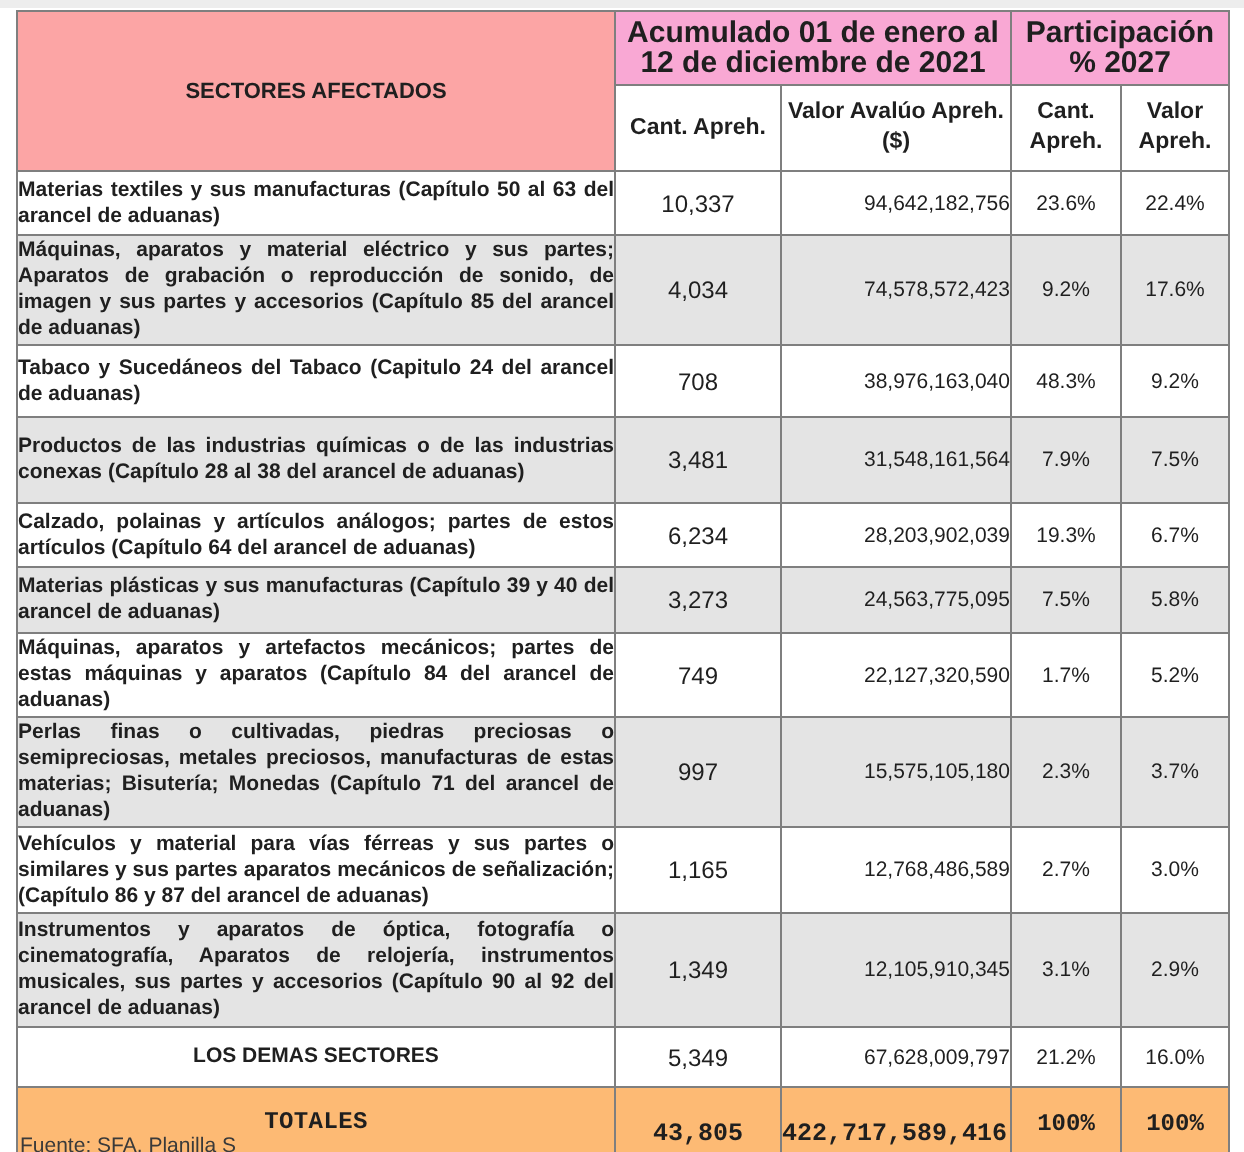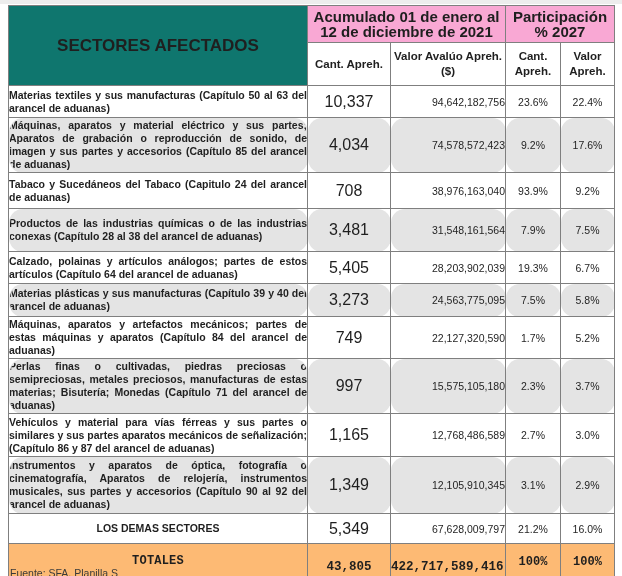--- a/index.html
+++ b/index.html
@@ -30,22 +30,22 @@
     table-layout: fixed;
   }
   table.seizure th, table.seizure td {
     border: 1px solid #7f7f7f;
     padding: 0;
     vertical-align: middle;
     overflow: hidden;
   }
   
   th.hdr-sector {
-    background: #0f766e;
-    font-size: 17px;
+    background: #fca5a5;
+    font-size: 11px;
     font-weight: bold;
     text-align: center;
   }
   th.hdr-group {
     background: #f9a8d4;
     font-size: 15px;
     font-weight: bold;
     text-align: center;
     line-height: 15px;
     padding: 2px 4px;
@@ -61,33 +61,33 @@
   
   td.sector {
     font-size: 10.5px;
     font-weight: bold;
     line-height: 13px;
     text-align: justify;
     padding: 2px 3px 2px 5px;
     margin-top: 39px;
   }
   td.cant {
-    font-size: 16px;
+    font-size: 12px;
     text-align: center;
   }
   td.valor {
     font-size: 10.5px;
     text-align: right;
     padding-right: 17px;
   }
   td.pct {
     font-size: 10.5px;
     text-align: center;
   }
-  tr.shade td { background: #e4e4e4; border-radius: 14px; }
+  tr.shade td { background: #e4e4e4; }
   tr.plain td { background: #ffffff; }
 
   tr.demas td.sector {
     text-align: center;
     font-size: 10.5px;
     padding: 1px 2px;
   }
   tr.totales td { background: #fdba74; font-weight: bold; font-family: Liberation Mono, monospace; }
   tr.totales td.sector {
     text-align: center;
@@ -153,33 +153,33 @@
       <td class="sector">Máquinas, aparatos y material eléctrico y sus partes; Aparatos de grabación o reproducción de sonido, de imagen y sus partes y accesorios (Capítulo 85 del arancel de aduanas)</td>
       <td class="cant">4,034</td>
       <td class="valor">74,578,572,423</td>
       <td class="pct">9.2%</td>
       <td class="pct">17.6%</td>
     </tr>
     <tr class="plain" style="height:36px">
       <td class="sector">Tabaco y Sucedáneos del Tabaco (Capitulo 24 del arancel de aduanas)</td>
       <td class="cant">708</td>
       <td class="valor">38,976,163,040</td>
-      <td class="pct">93.9%</td>
+      <td class="pct">48.3%</td>
       <td class="pct">9.2%</td>
     </tr>
     <tr class="shade" style="height:43px">
       <td class="sector">Productos de las industrias químicas o de las industrias conexas (Capítulo 28 al 38 del arancel de aduanas)</td>
       <td class="cant">3,481</td>
       <td class="valor">31,548,161,564</td>
       <td class="pct">7.9%</td>
       <td class="pct">7.5%</td>
     </tr>
     <tr class="plain" style="height:32px">
       <td class="sector">Calzado, polainas y artículos análogos; partes de estos artículos (Capítulo 64 del arancel de aduanas)</td>
-      <td class="cant">5,405</td>
+      <td class="cant">6,234</td>
       <td class="valor">28,203,902,039</td>
       <td class="pct">19.3%</td>
       <td class="pct">6.7%</td>
     </tr>
     <tr class="shade" style="height:33px">
       <td class="sector">Materias plásticas y sus manufacturas (Capítulo 39 y 40 del arancel de aduanas)</td>
       <td class="cant">3,273</td>
       <td class="valor">24,563,775,095</td>
       <td class="pct">7.5%</td>
       <td class="pct">5.8%</td>

